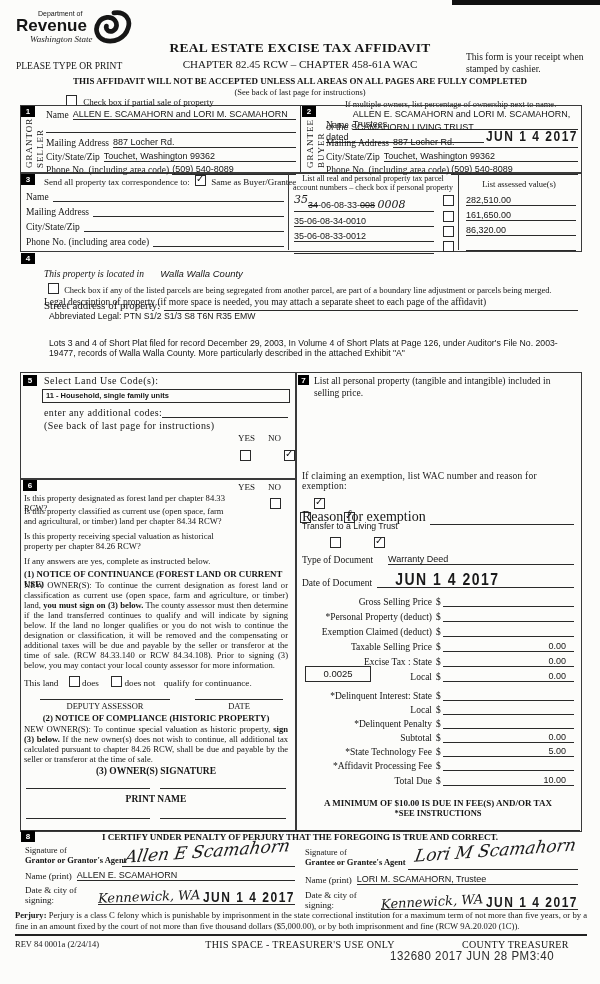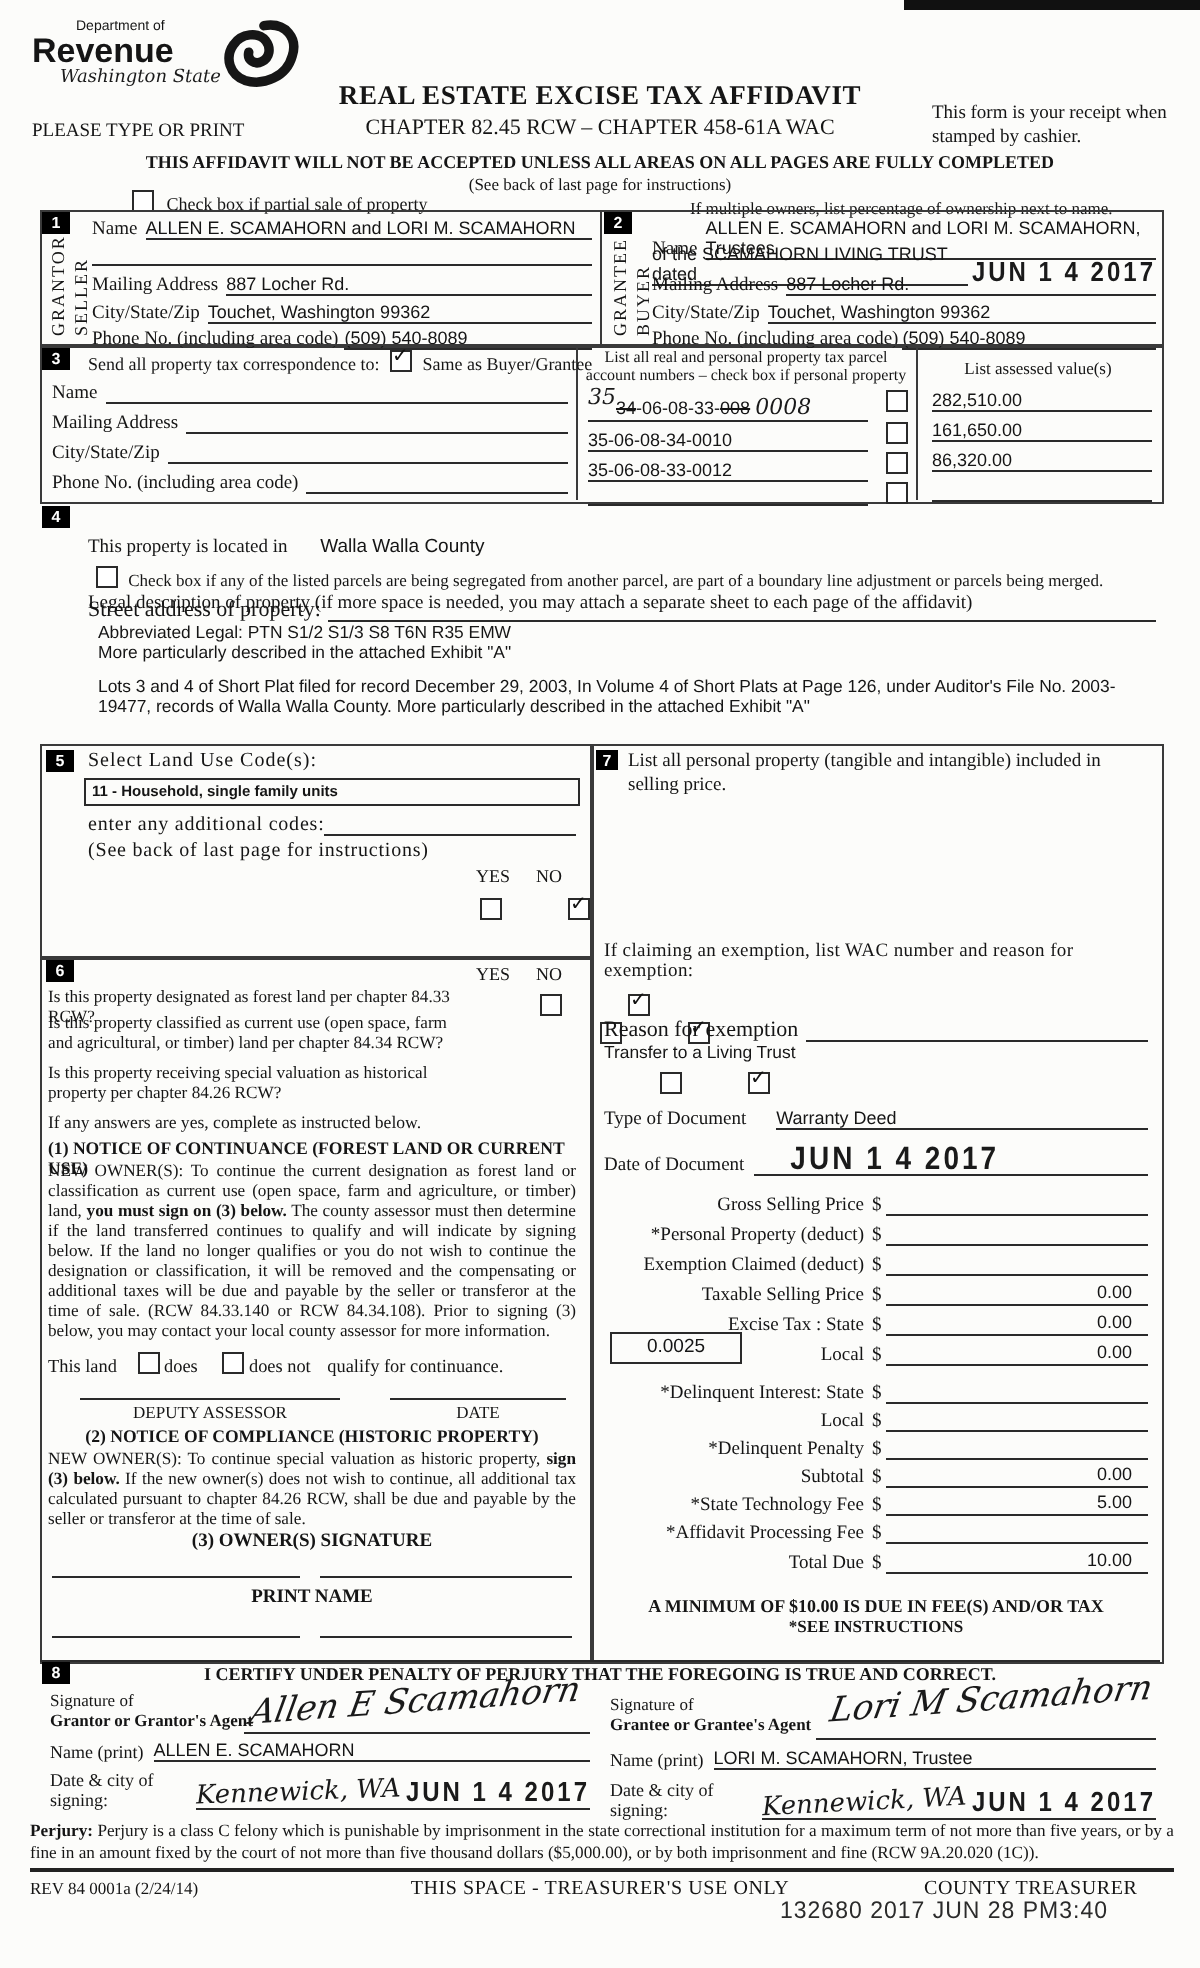--- a/index.html
+++ b/index.html
@@ -42,21 +42,21 @@
 
   
   <div class="abs" style="left:452px;top:0;width:148px;height:5px;background:#111;"></div>
 
   
   <div class="abs" style="left:16px;top:10px;">
     <div class="flexrow" style="align-items:flex-start;">
       <div>
         <div class="sans" style="font-size:7px;margin-left:22px;">Department of</div>
         <div class="sans b" style="font-size:17px;line-height:1;">Revenue</div>
-        <div class="hand" style="font-size:9px;margin-left:14px;">Washington State</div>
+        <div class="hand" style="font-size:9px;margin-left:14px;font-family:Liberation Serif, serif;">Washington State</div>
       </div>
       <span style="margin-left:2px;">
         <svg width="38" height="34" viewBox="0 0 40 36">
           <path d="M21 3 C33 1 39 10 36 19 C33 30 21 35 11 32 C3 29 0 20 5 13 C9 7 18 6 22 11 C25 15 24 20 20 22 C16 24 12 21 13 17" fill="none" stroke="#161616" stroke-width="5" stroke-linecap="round"></path>
         </svg>
       </span>
     </div>
   </div>
 
   <div class="abs" style="left:16px;top:61px;font-size:9.5px;">PLEASE TYPE OR PRINT</div>
@@ -185,31 +185,30 @@
   <div class="abs ul fill" style="left:466px;top:210px;width:110px;">161,650.00</div>
   <div class="abs ul fill" style="left:466px;top:225px;width:110px;">86,320.00</div>
   <div class="abs ul" style="left:466px;top:240px;width:110px;height:10px;"></div>
 
   
   <div class="abs badge" style="left:21px;top:253px;">4</div>
   <div class="abs flexrow" style="left:44px;top:253px;width:534px;font-size:11px;margin-top:46px;">
     <span>Street address of property:</span>
     <span class="ul" style="flex:1;margin-left:4px;height:11px;"></span>
   </div>
-  <div class="abs" style="left:44px;top:268px;font-size:9.5px;">
+  <div class="abs" style="left:44px;top:268px;font-size:9.5px;font-style:italic;">
     <span>This property is located in</span>
     <span class="fill" style="margin-left:14px;font-size:9.5px;">Walla Walla County</span>
   </div>
   <div class="abs" style="left:48px;top:283px;width:530px;font-size:8.5px;">
     <span class="cb"></span>
     <span style="margin-left:3px;">Check box if any of the listed parcels are being segregated from another parcel, are part of a boundary line adjustment or parcels being merged.</span>
   </div>
   <div class="abs" style="left:44px;top:297px;width:534px;font-size:9.5px;">Legal description of property (if more space is needed, you may attach a separate sheet to each page of the affidavit)</div>
   <div class="abs fill" style="left:49px;top:311px;width:520px;font-size:8.7px;">Abbreviated Legal: PTN S1/2 S1/3 S8 T6N R35 EMW</div>
-  <div class="abs fill" style="left:49px;top:321px;width:520px;font-size:8.7px;">More particularly described in the attached Exhibit "A"</div>
   <div class="abs fill" style="left:49px;top:338px;width:510px;font-size:8.7px;line-height:1.2;">Lots 3 and 4 of Short Plat filed for record December 29, 2003, In Volume 4 of Short Plats at Page 126, under Auditor's File No. 2003-19477, records of Walla Walla County. More particularly described in the attached Exhibit "A"</div>
 
   
   <div class="box" style="left:20px;top:372px;width:274px;height:106px;"></div>
   <div class="abs badge" style="left:23px;top:375px;">5</div>
   <div class="abs" style="left:44px;top:375px;font-size:10px;letter-spacing:0.5px;">Select Land Use Code(s):</div>
   <div class="abs" style="left:42px;top:389px;width:246px;height:12px;border:1.5px solid #2a2a2a;">
     <div class="sans b" style="font-size:7.5px;padding:1px 0 0 3px;">11 - Household, single family units</div>
   </div>
   <div class="abs flexrow" style="left:44px;top:406px;width:244px;font-size:10px;letter-spacing:0.4px;">
@@ -271,21 +270,21 @@
   <div class="abs ctr b" style="left:24px;top:794px;width:264px;font-size:9.5px;">PRINT NAME</div>
   <div class="hline" style="left:26px;top:818px;width:124px;"></div>
   <div class="hline" style="left:160px;top:818px;width:126px;"></div>
 
   
   <div class="box" style="left:296px;top:372px;width:284px;height:458px;"></div>
   <div class="abs badge" style="left:298px;top:375px;width:11px;height:10px;">7</div>
   <div class="abs" style="left:314px;top:375px;width:252px;font-size:9.5px;line-height:1.3;">List all  personal property (tangible and intangible) included in selling price.</div>
 
   <div class="abs" style="left:302px;top:471px;width:272px;font-size:9.5px;letter-spacing:0.2px;">If claiming an exemption, list WAC number and reason for exemption:</div>
-  <div class="abs flexrow" style="left:302px;top:509px;width:272px;font-size:11px;">
+  <div class="abs flexrow" style="left:302px;top:509px;width:272px;font-size:14px;">
     <span>Reason for exemption</span>
     <span class="ul" style="flex:1;margin-left:4px;height:11px;"></span>
   </div>
   <div class="abs fill" style="left:302px;top:521px;font-size:8.7px;">Transfer to a Living Trust</div>
 
   <div class="abs flexrow" style="left:302px;top:554px;width:272px;font-size:9.5px;">
     <span>Type of Document</span>
     <span class="ul fill" style="flex:1;margin-left:15px;">Warranty Deed</span>
   </div>
   <div class="abs flexrow" style="left:302px;top:571px;width:272px;font-size:9.5px;">

